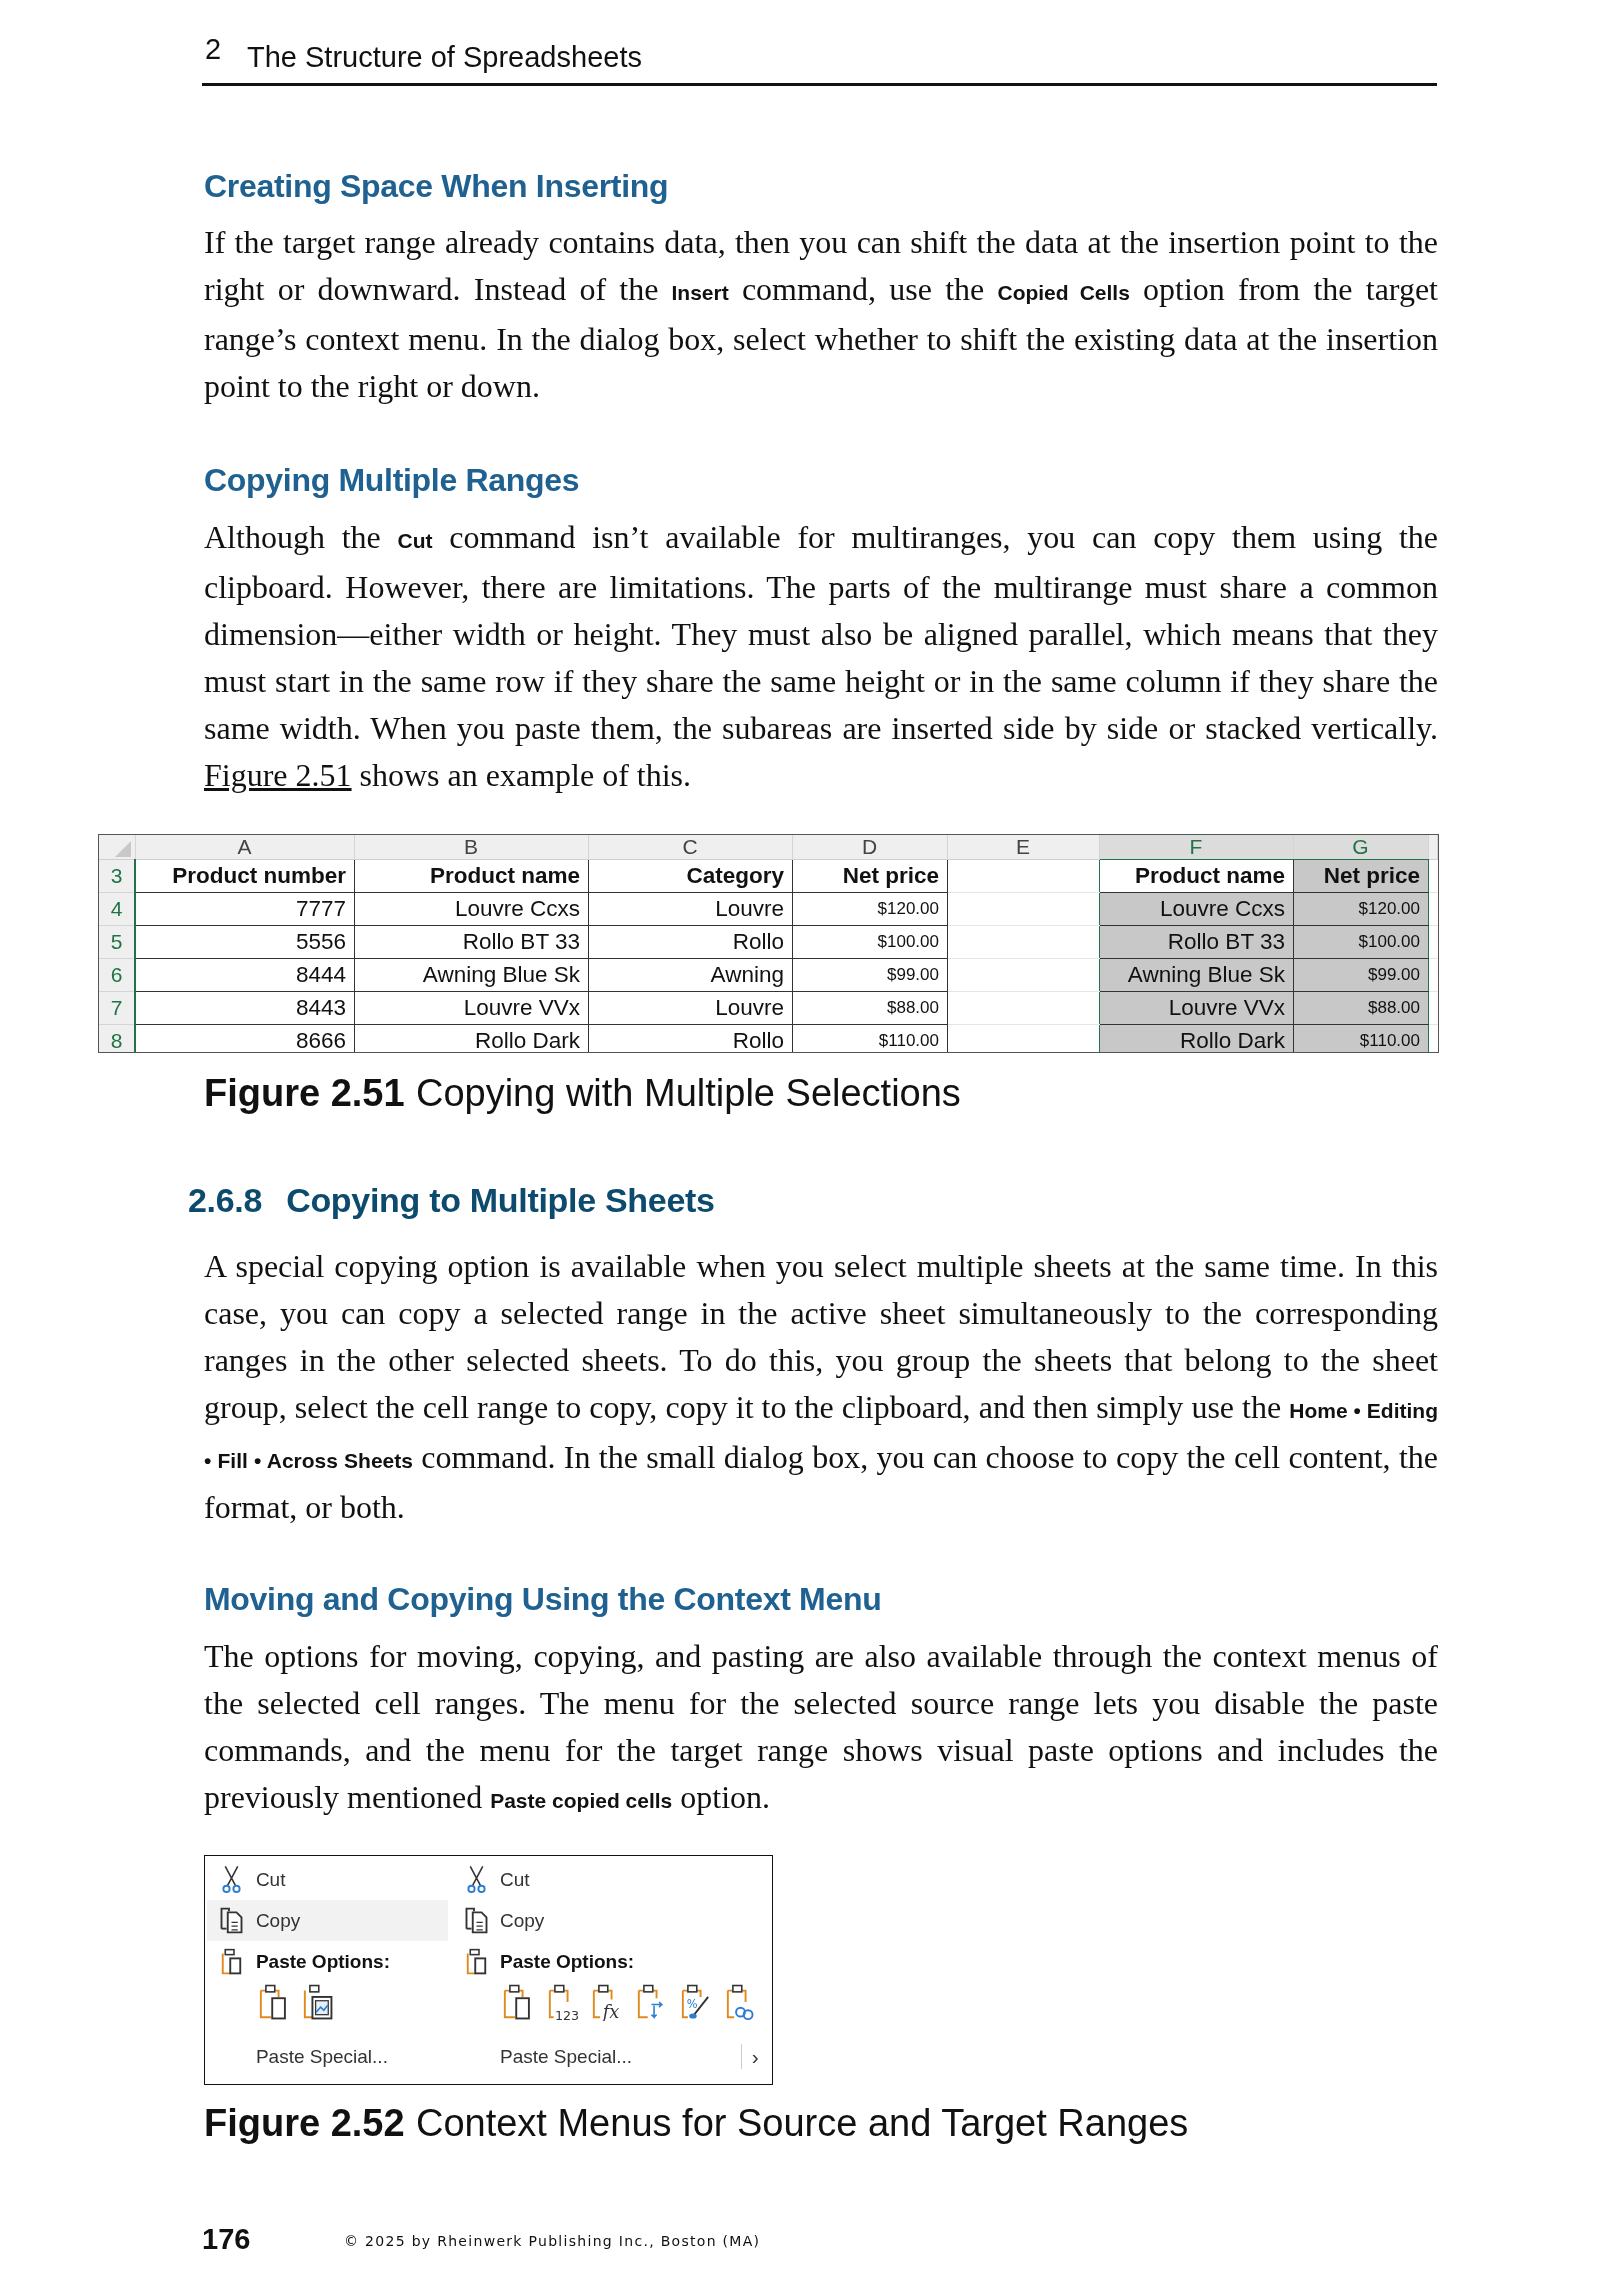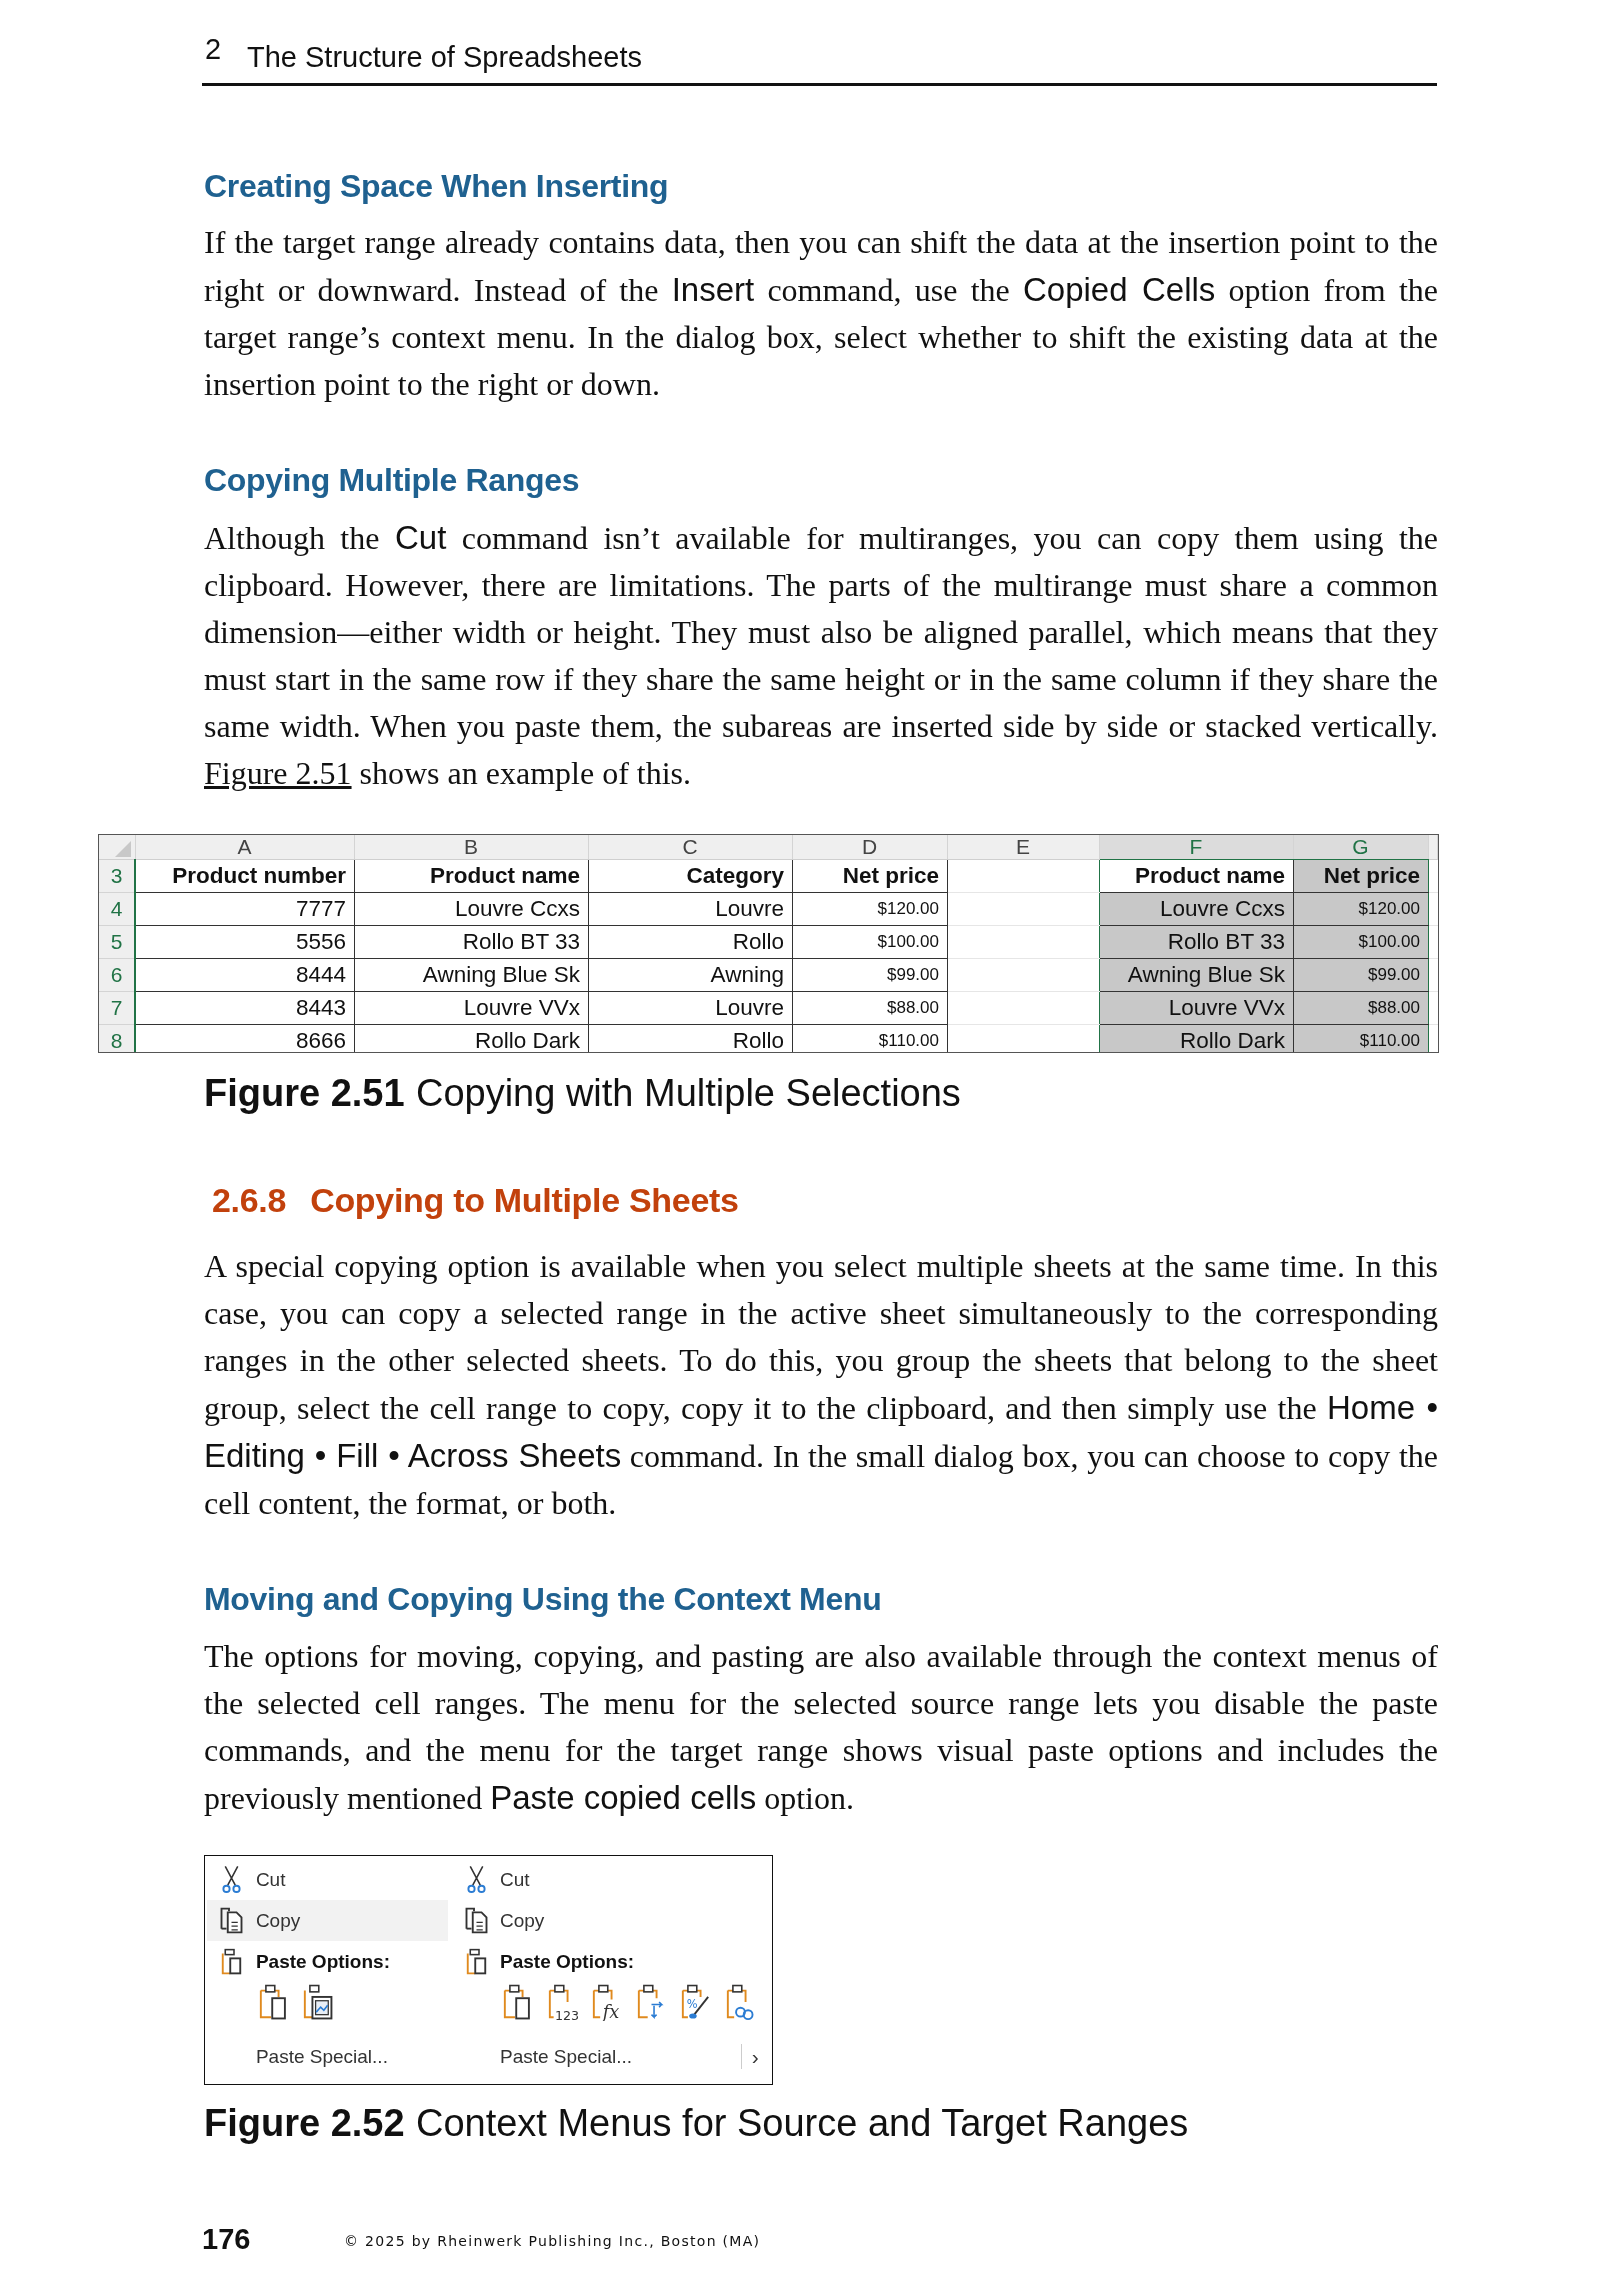--- a/index.html
+++ b/index.html
@@ -4,25 +4,25 @@
 <style>
   html, body { margin: 0; padding: 0; background: #ffffff; }
   body { width: 1623px; height: 2295px; position: relative; overflow: hidden; color: #111; }
   .sans { font-family: "Liberation Sans", "DejaVu Sans", sans-serif; }
 
   .running-head { position: absolute; left: 202px; top: 33px; width: 1235px; height: 50px; border-bottom: 3.8px solid #111; }
   .running-head .chap-no { position: absolute; left: 3.1px; top: 0; font-size: 29px; }
   .running-head .chap-title { position: absolute; left: 45px; top: 8px; font-size: 29px; }
 
   .h3 { position: absolute; left: 204px; font-size: 32px; font-weight: bold; color: #1f6190; font-family: "Liberation Sans", "DejaVu Sans", sans-serif; letter-spacing: -0.3px; }
-  .h2 { position: absolute; left: 212px; font-size: 34px; font-weight: bold; color: #c2410c; font-family: "Liberation Sans", "DejaVu Sans", sans-serif; letter-spacing: -0.3px; }
+  .h2 { position: absolute; left: 188px; font-size: 34px; font-weight: bold; color: #0c4a6e; font-family: "Liberation Sans", "DejaVu Sans", sans-serif; letter-spacing: -0.3px; }
   .h2 .num { margin-right: 24px; }
 
   .para { position: absolute; left: 204px; width: 1234px; font-family: "Liberation Serif", "DejaVu Serif", serif; font-size: 32px; line-height: 47px; text-align: justify; }
-  .para b { font-family: "Liberation Sans", "DejaVu Sans", sans-serif; font-weight: normal; font-size: 33px; }
+  .para b { font-family: "Liberation Sans", "DejaVu Sans", sans-serif; font-weight: bold; font-size: 21px; }
   .para .xref { text-decoration: underline; }
 
   
   .sheet { position: absolute; left: 98px; top: 834px; width: 1339px; height: 217px; border: 1.9px solid #555; background: #fff; overflow: hidden; font-family: "Liberation Sans", "DejaVu Sans", sans-serif; }
   .sheet table { border-collapse: collapse; table-layout: fixed; width: 100%; }
   .sheet td, .sheet th { padding: 0 7.5px; height: 32px; font-size: 22.5px; white-space: nowrap; overflow: hidden; }
   .sheet .colhdr th { height: 24px; background: #efefef; color: #444; font-weight: normal; font-size: 21px; border-right: 1.3px solid #d4d4d4; border-bottom: 1.3px solid #cfcfcf; text-align: center; }
   .sheet .colhdr th.sel { background: #dcdcdc; color: #217346; border-bottom: 1.9px solid #217346; }
   .sheet .corner { background: #efefef; position: relative; }
   .sheet .corner::after { content: ""; position: absolute; right: 3.8px; bottom: 2.5px; border-style: solid; border-width: 0 0 16.3px 16.3px; border-color: transparent transparent #c8c8c8 transparent; }

